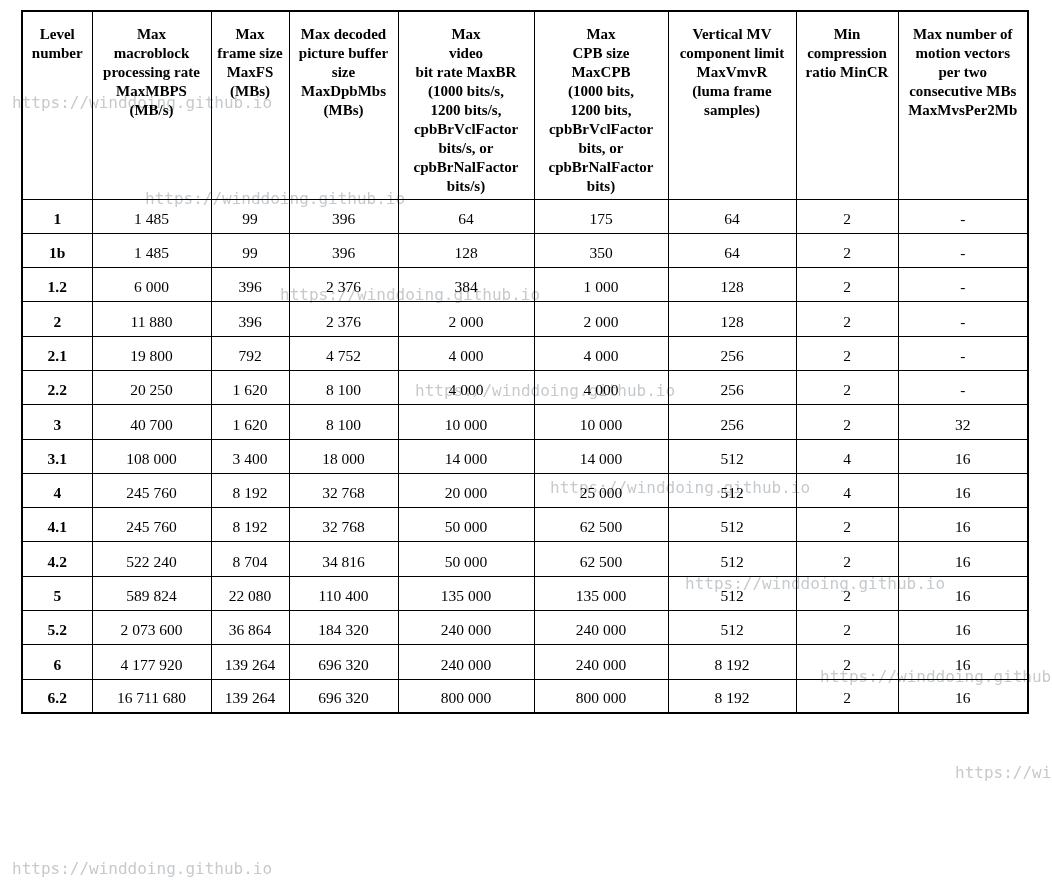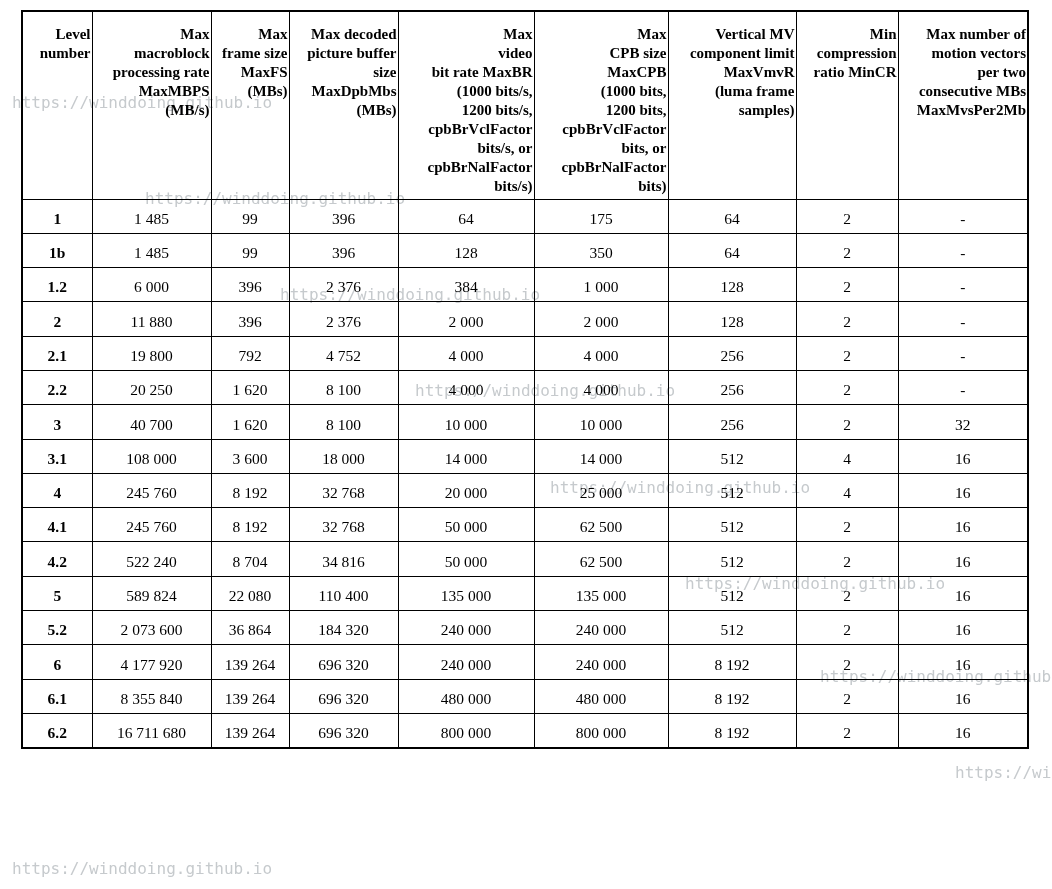--- a/index.html
+++ b/index.html
@@ -39,21 +39,21 @@
   }
   table.levels-table, table.levels-table th, table.levels-table td {
     border: 1.5px solid #000000;
   }
   table.levels-table { border-width: 2px; }
   tr.header-row { height: 188px; }
   th.hcell {
     font-weight: bold;
     font-size: 15px;
     line-height: 19px;
-    text-align: right;
+    text-align: center;
     vertical-align: top;
     padding: 13px 1px 0 1px;
     white-space: pre-line;
     background: transparent;
     margin-top: 15px;
   }
   tbody tr { height: 34.3px; }
   td.vcell, td.level-cell {
     font-size: 15.5px;
     text-align: center;
@@ -215,21 +215,21 @@
           <td class="vcell">8 100</td>
           <td class="vcell">10 000</td>
           <td class="vcell">10 000</td>
           <td class="vcell">256</td>
           <td class="vcell">2</td>
           <td class="vcell">32</td>
         </tr>
         <tr>
           <td class="level-cell">3.1</td>
           <td class="vcell">108 000</td>
-          <td class="vcell">3 600</td>
+          <td class="vcell">3 400</td>
           <td class="vcell">18 000</td>
           <td class="vcell">14 000</td>
           <td class="vcell">14 000</td>
           <td class="vcell">512</td>
           <td class="vcell">4</td>
           <td class="vcell">16</td>
         </tr>
         <tr>
           <td class="level-cell">4</td>
           <td class="vcell">245 760</td>
@@ -290,31 +290,20 @@
           <td class="vcell">4 177 920</td>
           <td class="vcell">139 264</td>
           <td class="vcell">696 320</td>
           <td class="vcell">240 000</td>
           <td class="vcell">240 000</td>
           <td class="vcell">8 192</td>
           <td class="vcell">2</td>
           <td class="vcell">16</td>
         </tr>
         <tr>
-          <td class="level-cell">6.1</td>
-          <td class="vcell">8 355 840</td>
-          <td class="vcell">139 264</td>
-          <td class="vcell">696 320</td>
-          <td class="vcell">480 000</td>
-          <td class="vcell">480 000</td>
-          <td class="vcell">8 192</td>
-          <td class="vcell">2</td>
-          <td class="vcell">16</td>
-        </tr>
-        <tr>
           <td class="level-cell">6.2</td>
           <td class="vcell">16 711 680</td>
           <td class="vcell">139 264</td>
           <td class="vcell">696 320</td>
           <td class="vcell">800 000</td>
           <td class="vcell">800 000</td>
           <td class="vcell">8 192</td>
           <td class="vcell">2</td>
           <td class="vcell">16</td>
         </tr>

